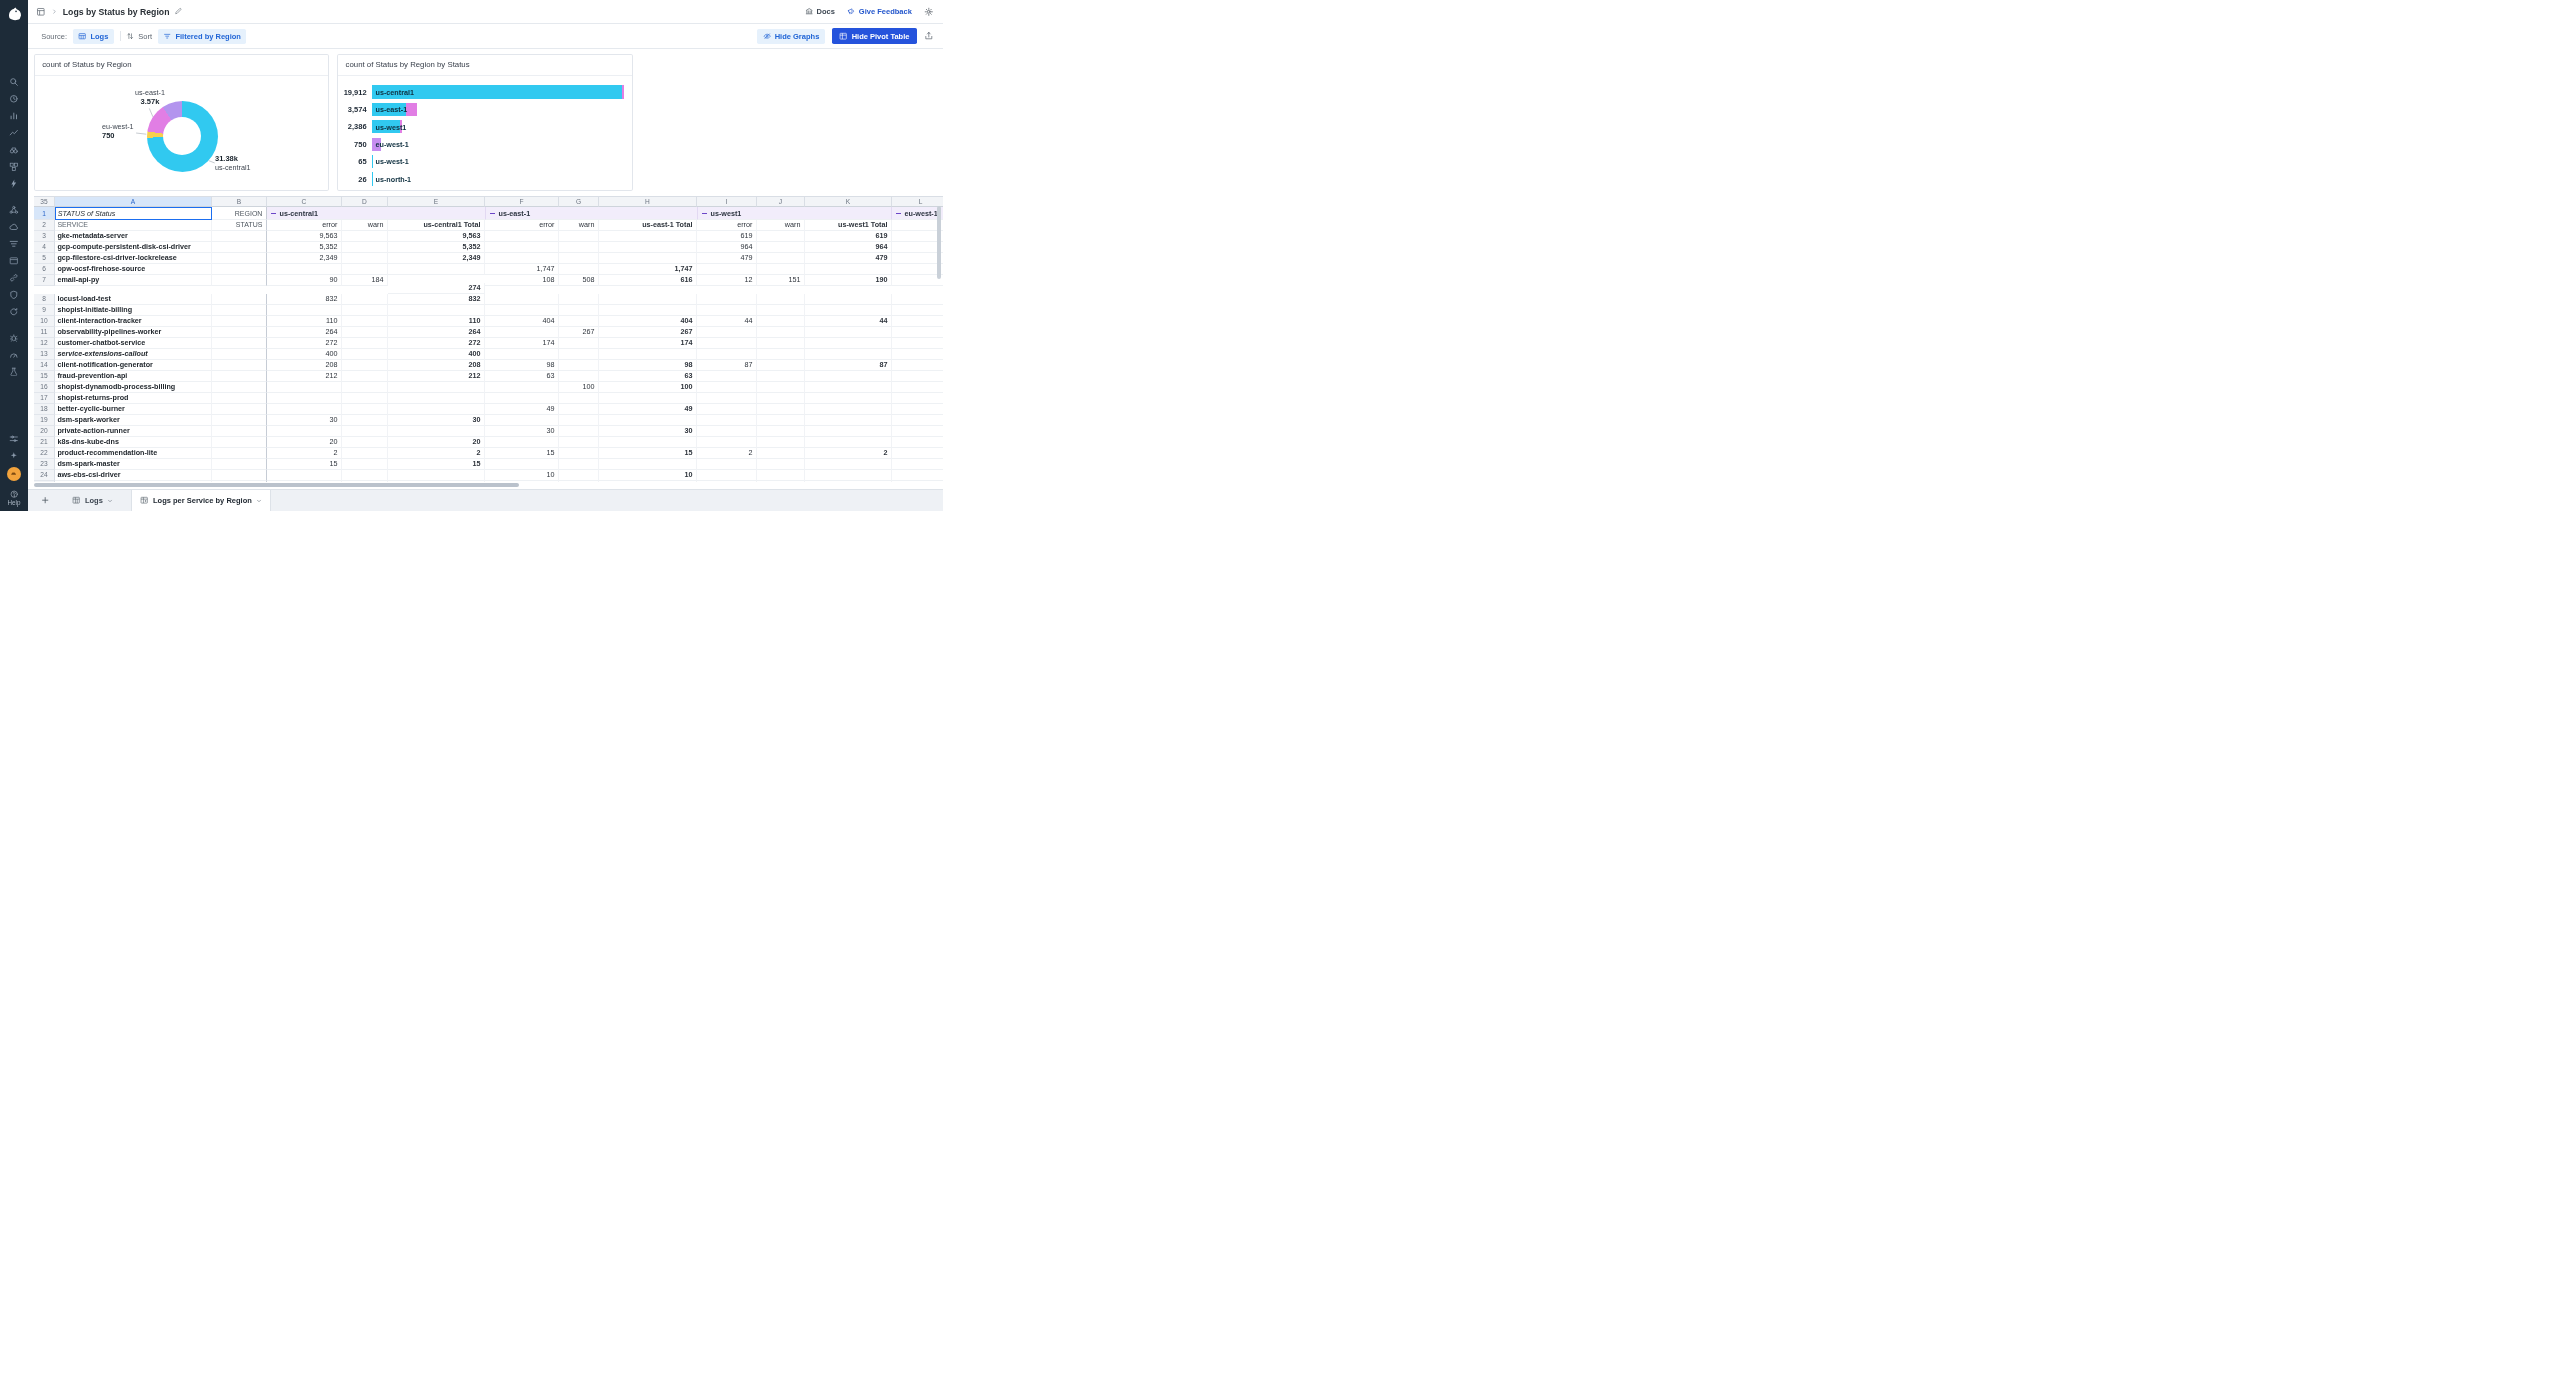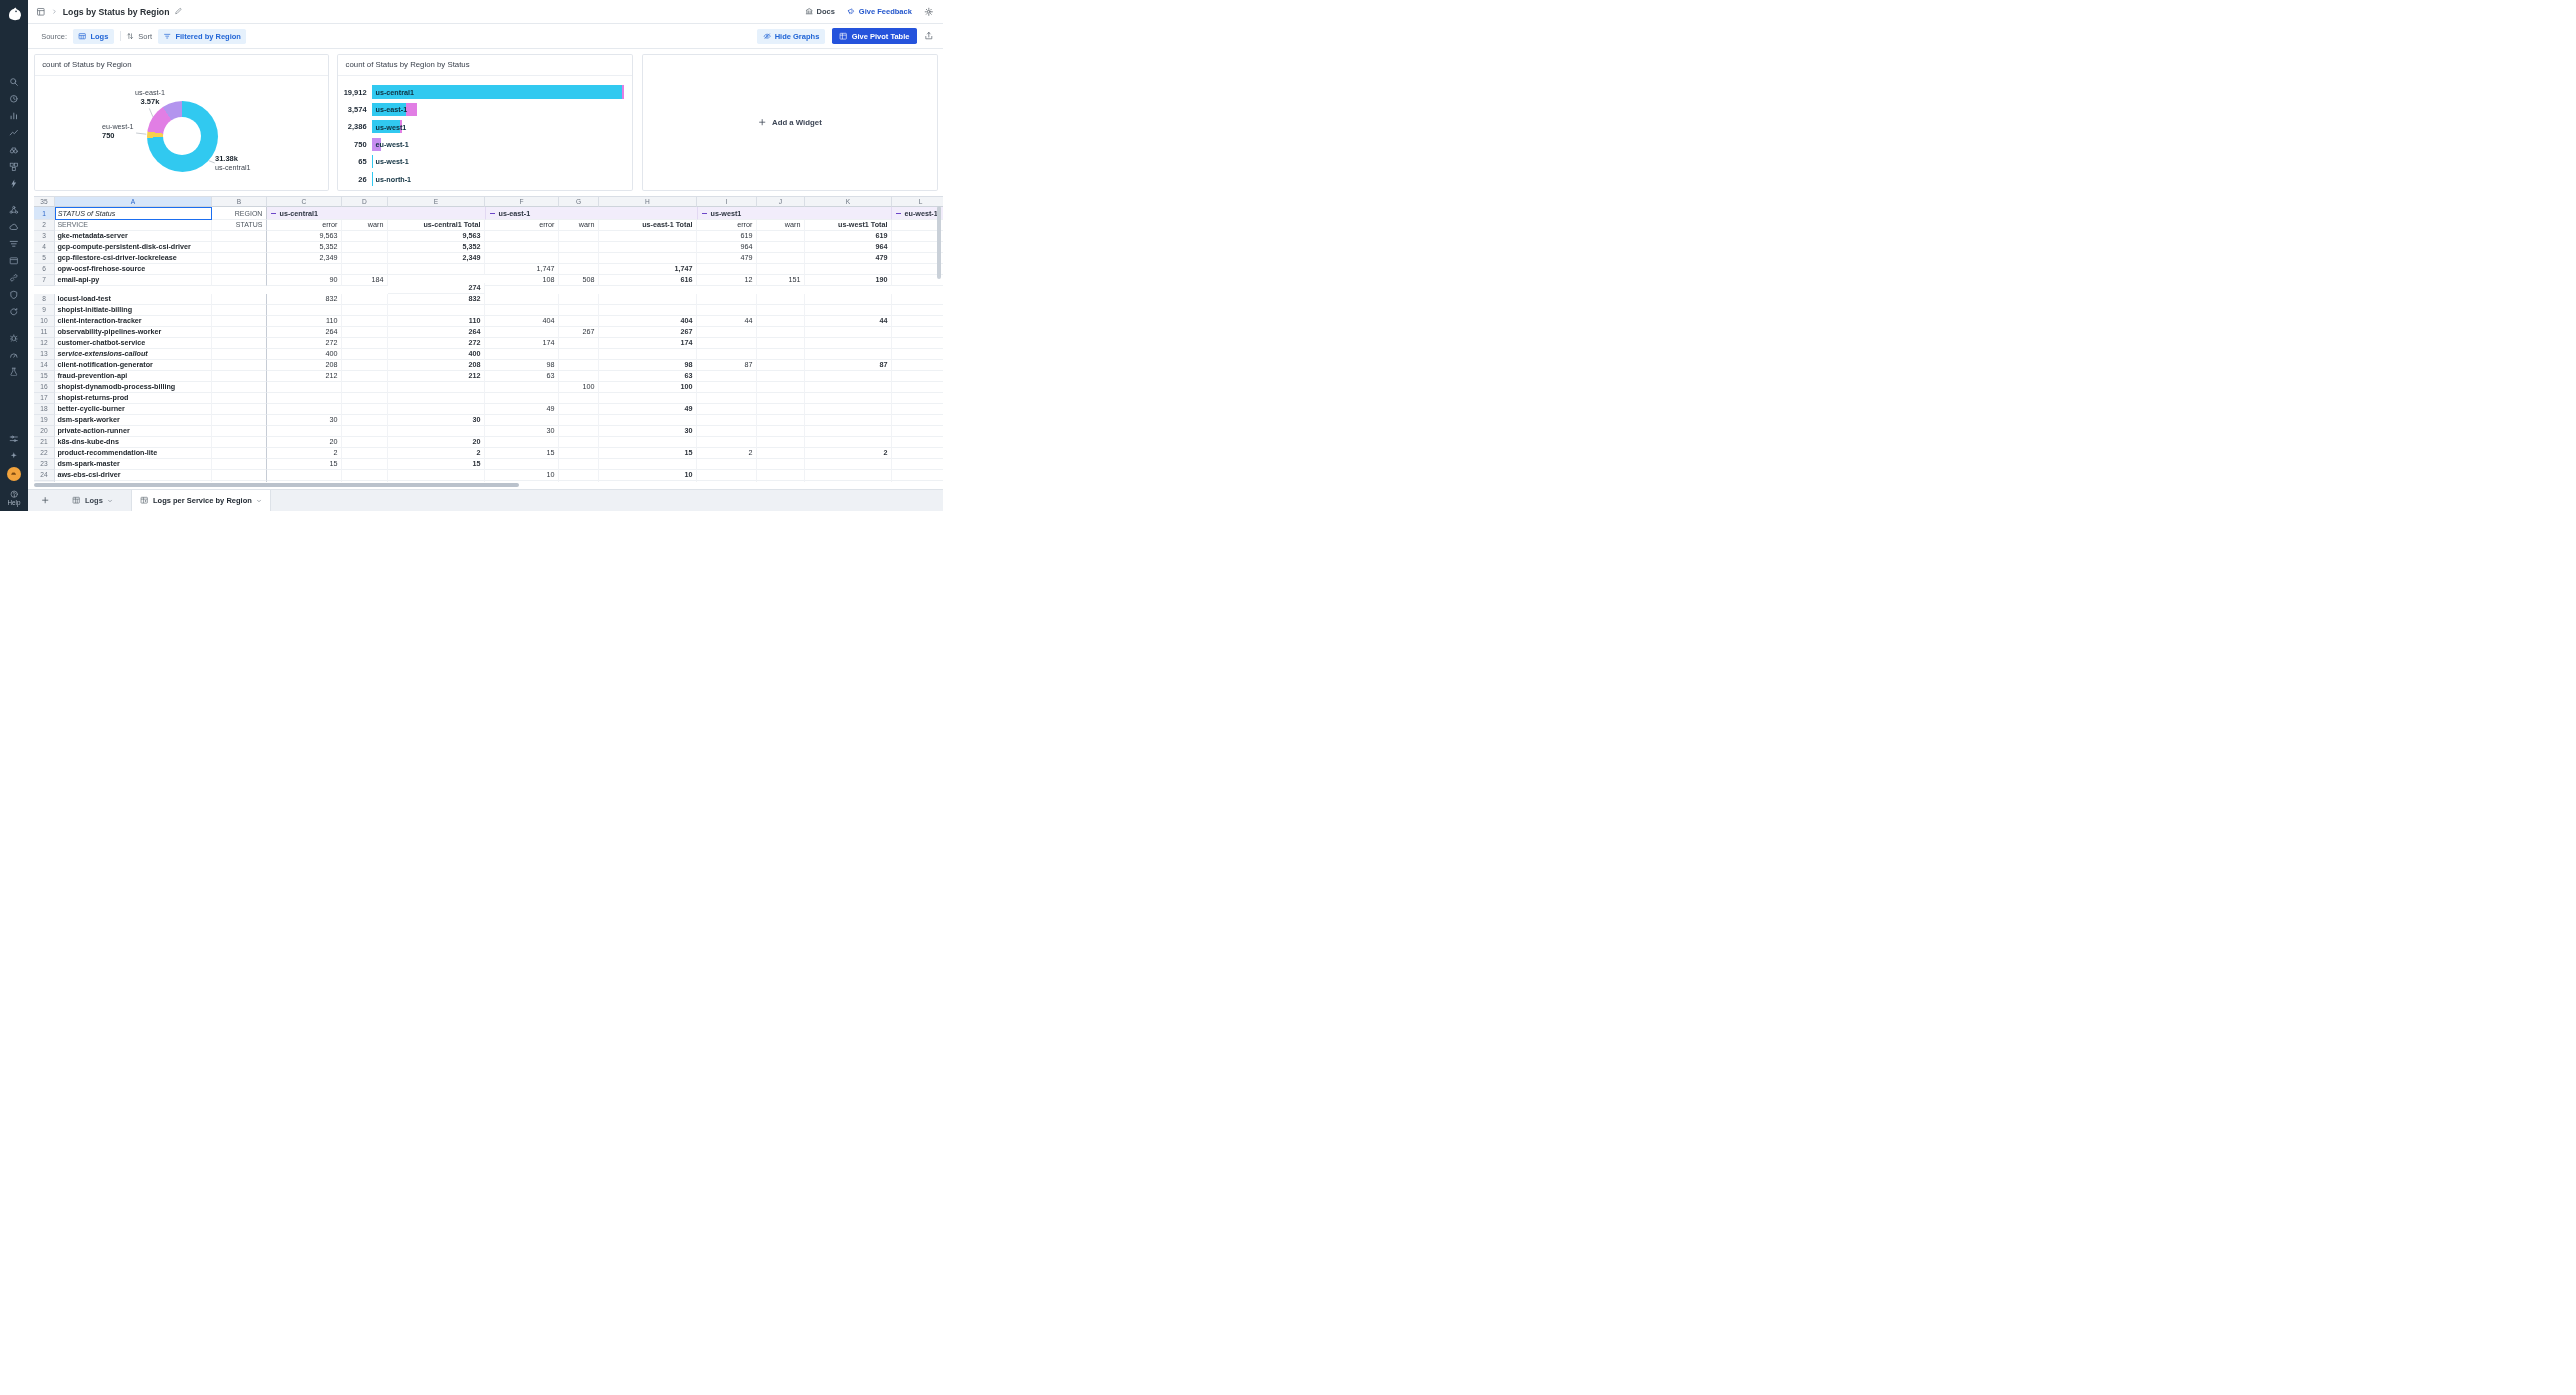--- a/index.html
+++ b/index.html
@@ -323,21 +323,21 @@
               <circle cx="8" cy="8" r="1.7"></circle>
               <path d="M3 13L13 3"></path>
             </svg>
           <span>Hide Graphs</span>
         </span>
         <span class="btn-primary">
           <svg class="i14" viewBox="0 0 16 16" stroke="currentColor" fill="none" stroke-width="1.2">
               <rect x="2" y="2.5" width="12" height="11" rx="1"></rect>
               <path d="M2 6h12M6.5 2.5v11"></path>
             </svg>
-          <span>Give Pivot Table</span>
+          <span>Hide Pivot Table</span>
         </span>
         <span class="export">
             <svg class="i16" viewBox="0 0 16 16" stroke="currentColor" fill="none" stroke-width="1.2" stroke-linecap="round" stroke-linejoin="round">
               <path d="M8 10V2.5M8 2.5L5.5 5M8 2.5L10.5 5"></path>
               <path d="M3 9v4h10V9"></path>
             </svg>
           </span>
       </div>
     </div>
 
@@ -412,30 +412,20 @@
             <div class="bar-row">
               <div class="bar-val">26</div>
               <div class="bar-track">
                 <div class="bar-fill" style="width: 0.35%;">
                   <div class="bar-seg" style="width: 100%; background: rgb(49, 201, 240);"></div>
                 </div>
                 <div class="bar-label">us-north-1</div>
               </div>
             </div>
           </div>
-      </div>
-      <div class="card card3">
-        <div class="add-widget">
-          <span class="plus">
-              <svg class="i14" viewBox="0 0 16 16" stroke="currentColor" fill="none" stroke-width="1.5" stroke-linecap="round">
-                <path d="M8 3v10M3 8h10"></path>
-              </svg>
-            </span>
-          <span>Add a Widget</span>
-        </div>
       </div>
     </div>
 
     <div class="sheet">
       <div id="sheet-grid">
           <div class="sh-row colhead">
             <div class="sh-cell gutter" style="width: 21px;">35</div>
             <div class="sh-cell sel-head" style="width: 157px;">A</div>
             <div class="sh-cell" style="width: 55px;">B</div>
             <div class="sh-cell" style="width: 75px;">C</div>

